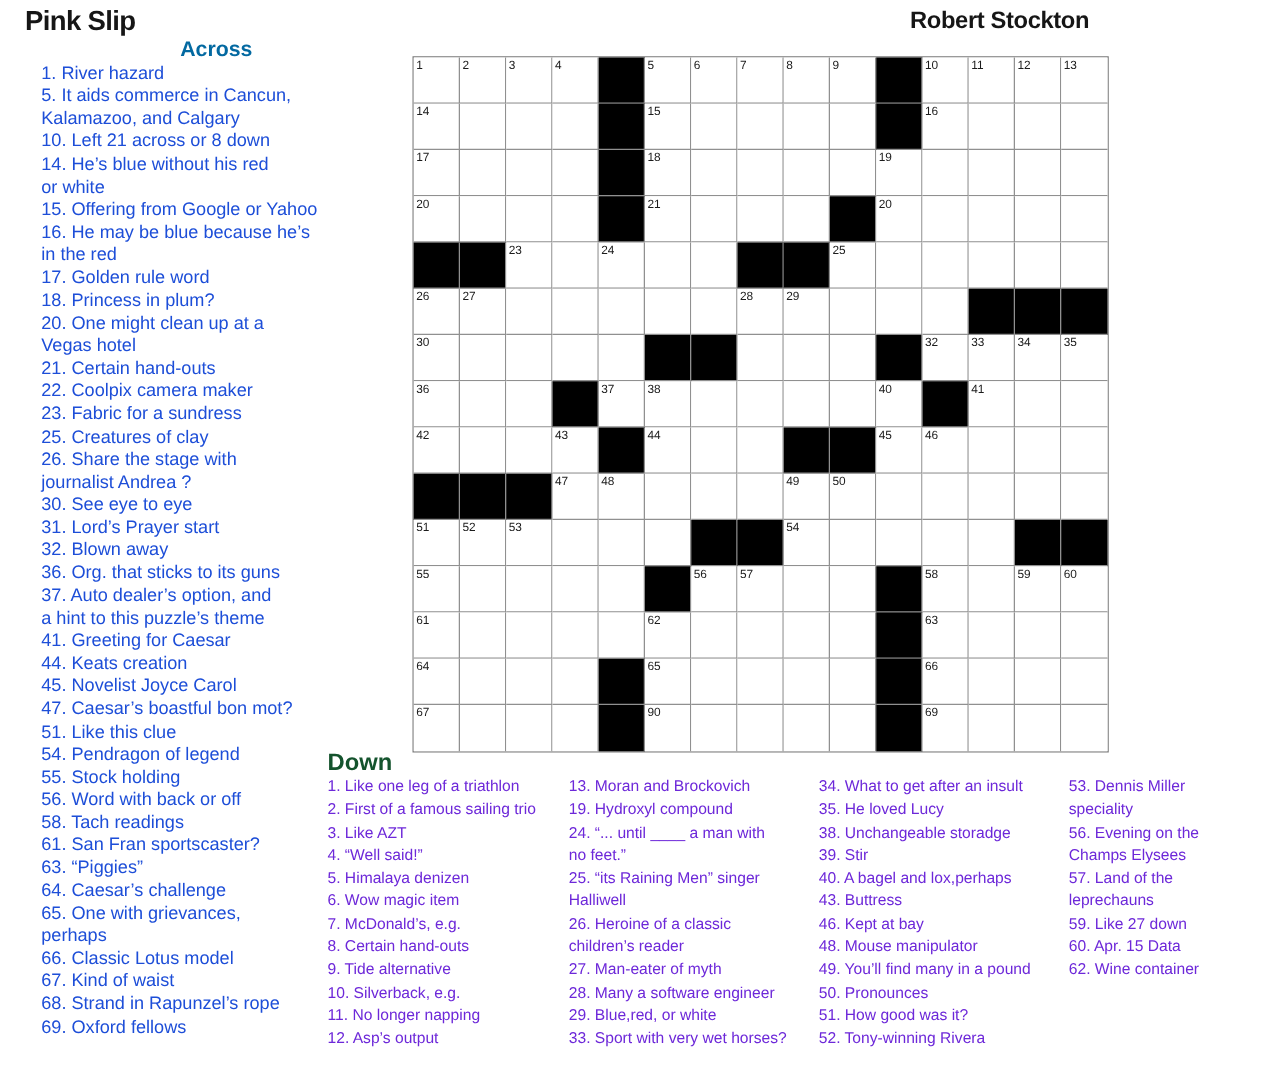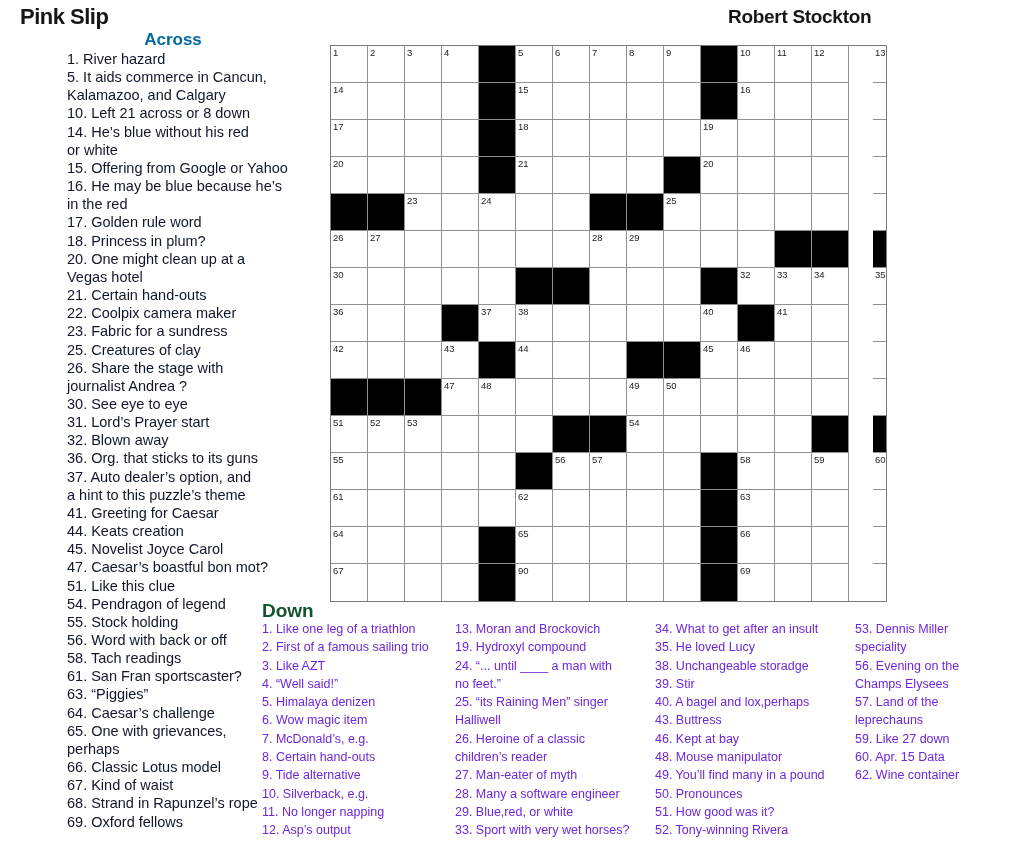--- a/index.html
+++ b/index.html
@@ -17,41 +17,41 @@
   }
   .across-heading{
     position:absolute;left:33px;top:30px;width:280px;text-align:center;
     font-size:17px;font-weight:700;color:#0369a1;
   }
   .down-heading{
     position:absolute;left:262px;top:600px;font-size:19px;font-weight:700;color:#14532d;
   }
   .across-list{
     position:absolute;left:33px;top:50px;font-size:14.5px;line-height:18.15px;
-    white-space:nowrap;color:#0f172a;margin-left:34px;
+    white-space:nowrap;color:#1d4ed8;
   }
   .down-col{
     position:absolute;top:620px;font-size:12.5px;line-height:18.3px;
     white-space:nowrap;color:#6d28d9;
   }
   .down-col-1{left:262px;}
   .down-col-2{left:455px;}
   .down-col-3{left:655px;}
   .down-col-4{left:855px;}
   .grid{
     position:absolute;left:330px;top:45px;
     display:grid;grid-template-columns:repeat(15,37px);grid-auto-rows:37px;
     border:1px solid #7a7a7a;background:#fff;
   }
   .cell{
     position:relative;box-sizing:border-box;background:#fff;
     border-right:1px solid var(--grid-line,#909090);
     border-bottom:1px solid var(--grid-line,#909090);
   }
-  .cell:nth-child(15n){border-right:none;margin-left:24px;}
+  .cell:nth-child(15n){border-right:none;}
   .cell:nth-child(n+211){border-bottom:none;}
   .cell.black{background:var(--black-cell,#000);}
   .cell .num{
     position:absolute;top:1px;left:2px;font-size:9.5px;line-height:11px;color:#1c1c1c;
   }
 </style>
 </head>
 <body>
 
 <div class="page">

